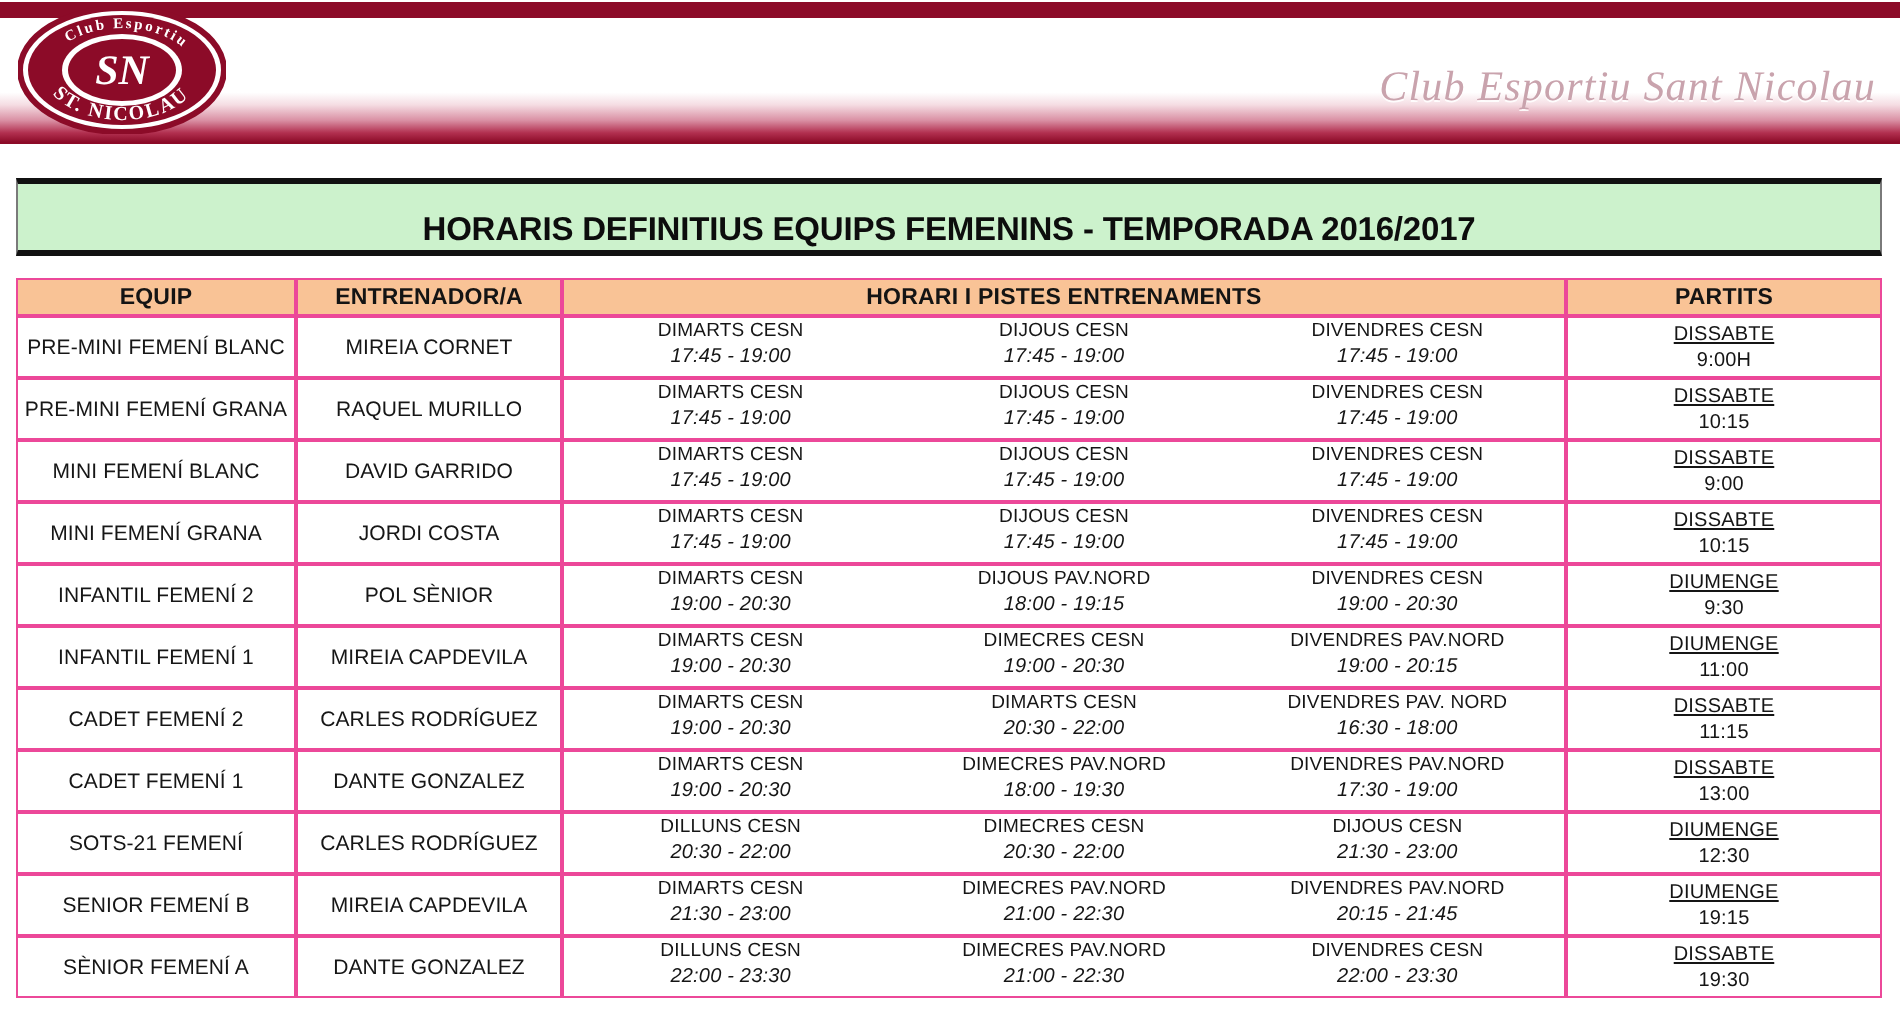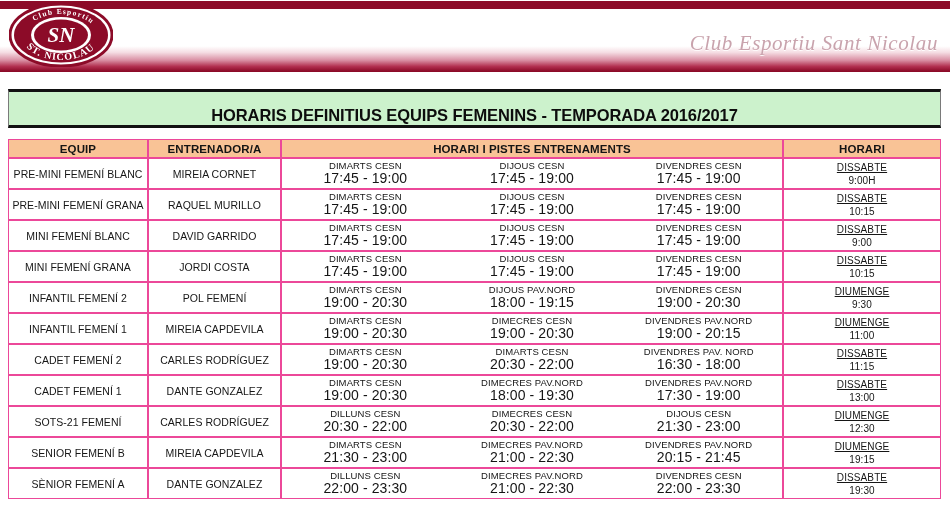--- a/index.html
+++ b/index.html
@@ -159,24 +159,25 @@
   }
   .slot .slot-place {
     display: block;
     font-size: 9.5px;
     color: #151515;
     letter-spacing: 0.1px;
     white-space: nowrap;
   }
   .slot .slot-time {
     display: block;
-    font-size: 14px;
+    font-size: 10px;
     color: #151515;
     letter-spacing: 0.1px;
     white-space: nowrap;
+    font-style: italic;
   }
 
   .c-match {
     text-align: center;
     line-height: 13px;
   }
   .c-match .m-day {
     display: block;
     font-size: 10px;
     color: #151515;
@@ -237,21 +238,21 @@
       <col class="w-team">
         <col class="w-coach">
         <col class="w-horari">
         <col class="w-match">
     </colgroup>
     <thead>
       <tr>
         <th>EQUIP</th>
         <th>ENTRENADOR/A</th>
         <th>HORARI I PISTES ENTRENAMENTS</th>
-        <th>HORARI</th>
+        <th>PARTITS</th>
       </tr>
     </thead>
     <tbody id="tbody">
         <tr>
           <td class="c-team">PRE-MINI FEMENÍ BLANC</td>
           <td class="c-coach">MIREIA CORNET</td>
           <td class="c-horari">
             <div class="horari-wrap">
               <div class="slot">
                 <span class="slot-place">DIMARTS CESN</span>
@@ -339,21 +340,21 @@
               </div>
             </div>
           </td>
           <td class="c-match">
             <span class="m-day">DISSABTE</span>
             <span class="m-time">10:15</span>
           </td>
         </tr>
         <tr>
           <td class="c-team">INFANTIL FEMENÍ 2</td>
-          <td class="c-coach">POL FEMENÍ</td>
+          <td class="c-coach">POL SÈNIOR</td>
           <td class="c-horari">
             <div class="horari-wrap">
               <div class="slot">
                 <span class="slot-place">DIMARTS CESN</span>
                 <span class="slot-time">19:00 - 20:30</span>
               </div>
               <div class="slot">
                 <span class="slot-place">DIJOUS PAV.NORD</span>
                 <span class="slot-time">18:00 - 19:15</span>
               </div>

